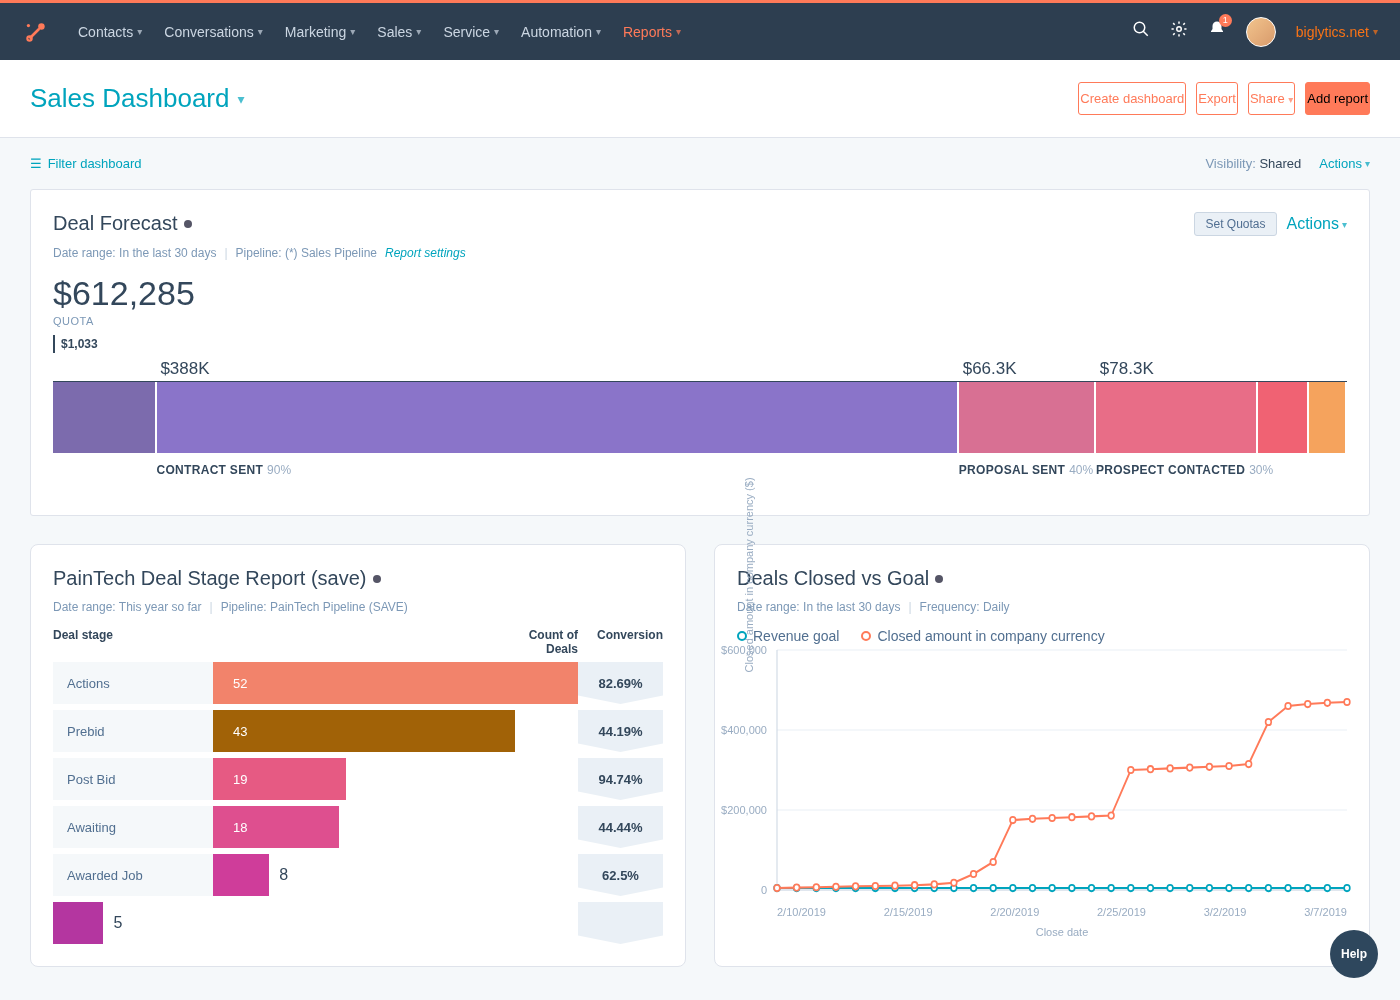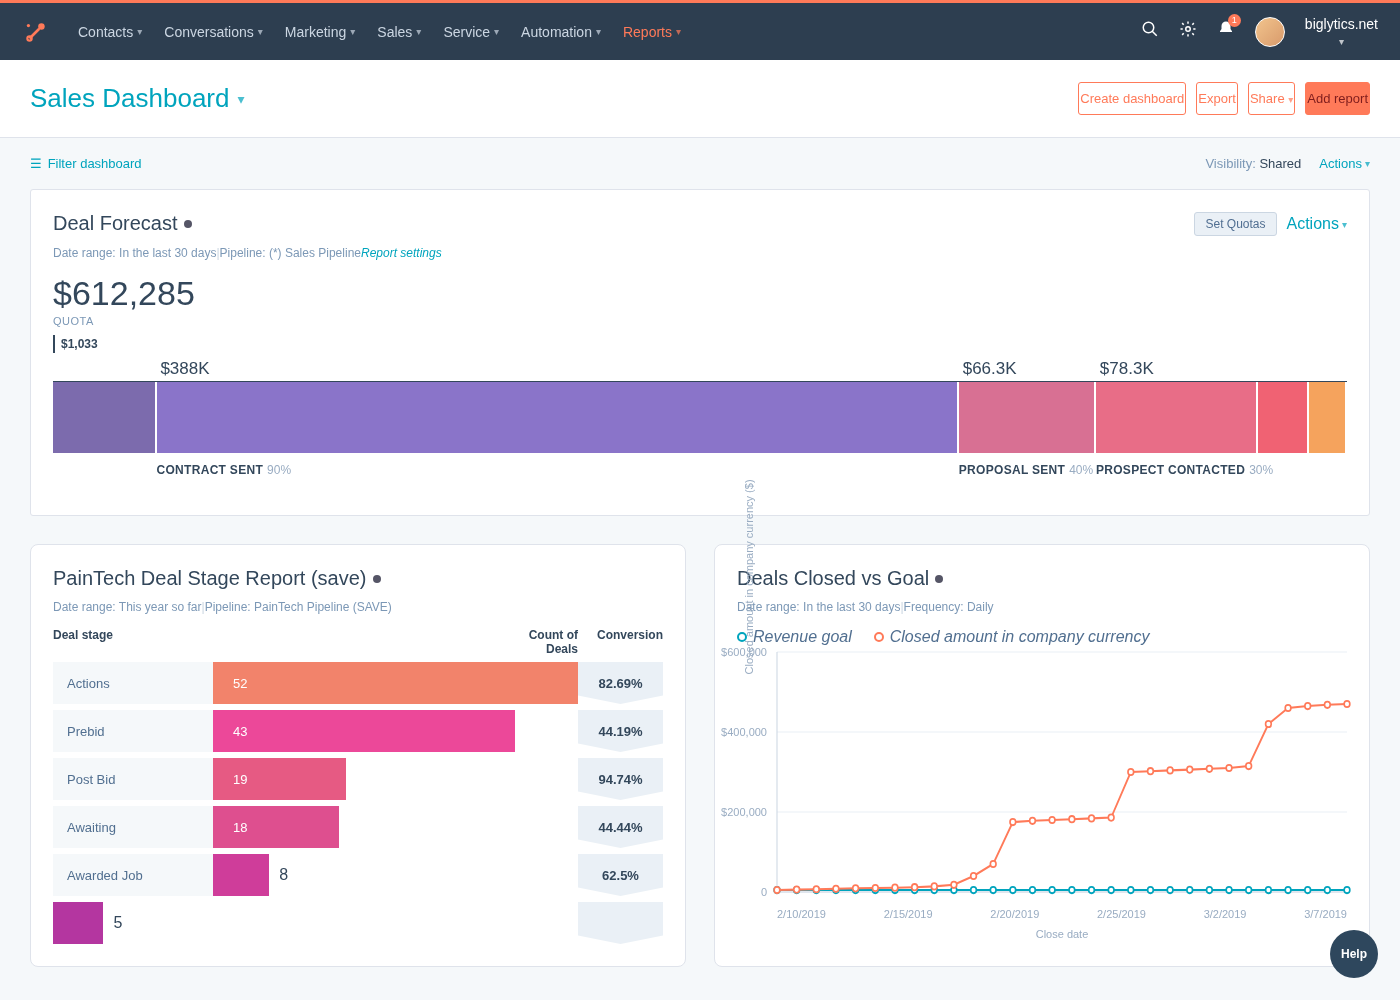--- a/index.html
+++ b/index.html
@@ -7,38 +7,38 @@
 .topbar { background: #2d3e50; border-top: 3px solid #ff7a59; height: 60px; display: flex; align-items: center; padding: 0 22px; color: #fff; }
 .logo { width: 28px; height: 28px; margin-right: 28px; display:flex; align-items:center; justify-content:center; }
 .nav { display: flex; gap: 22px; flex: 1; }
 .nav-item { color: #cbd6e2; font-size: 14px; cursor: pointer; display: flex; align-items: center; gap: 4px; }
 .nav-item.active { color: #ff7a59; }
 .caret { font-size: 10px; opacity: .7; }
 .top-right { display: flex; align-items: center; gap: 20px; }
 .icon-btn { color: #fff; cursor: pointer; position: relative; font-size: 18px; }
 .notif-badge { position: absolute; top:-6px; right:-6px; background:#ff7a59; color:#fff; border-radius:8px; font-size:9px; padding:0 4px; line-height:13px; }
 .avatar { width: 30px; height: 30px; border-radius: 50%; background: linear-gradient(135deg,#f2c48d,#d89a6b); border:1px solid #fff; }
-.org-name { color:#ffffff; font-size:14px; display:flex; gap:4px; align-items:center;flex-direction:column; }
+.org-name { color:#f97316; font-size:14px; display:flex; gap:4px; align-items:center; }
 .subheader { background:#fff; display:flex; align-items:center; justify-content:space-between; padding: 22px 30px; border-bottom:1px solid #dfe3eb; }
 .page-title { display:flex; align-items:center; gap:8px; color:#00a4bd; font-size:26px; font-weight:400; cursor:pointer; }
 .btn-row { display:flex; gap:10px; }
 .btn { border:1px solid #ff7a59; color:#ff7a59; background:#fff; padding:8px 1px; border-radius:3px; font-size:13px; cursor:pointer; }
-.btn.primary { background:#ff7a59; color:#7f1d1d; }
+.btn.primary { background:#ff7a59; color:#000000; }
 .filter-bar { display:flex; justify-content:space-between; padding: 18px 30px; font-size:13px; }
 .filter-left { color:#00a4bd; display:flex; align-items:center; gap:6px; cursor:pointer; }
 .filter-right { display:flex; gap:18px; align-items:center; }
 .vis-label { color:#7c98b6; }
 .actions-link { color:#00a4bd; cursor:pointer; display:flex; align-items:center; gap:3px; }
 .card { background:#fff; border:1px solid #dfe3eb; border-radius:3px; margin: 0 30px 28px 30px; padding: 22px; }
 .card-head { display:flex; justify-content:space-between; align-items:flex-start; }
 .card-title { color:#33475b; font-size:20px; font-weight:400; display:flex; align-items:center; gap:6px; }
 .info-dot { width:8px; height:8px; border-radius:50%; background:#556; display:inline-block;}
 .card-head-right { display:flex; gap:10px; align-items:center;margin-left:47px;}
 .small-btn { background:#eaf0f6; border:1px solid #cbd6e2; color:#506e91; padding:4px 10px; border-radius:3px; font-size:12px; cursor:pointer;}
-.card-meta { color:#7c98b6; font-size:12px; margin-top:10px; display:flex; gap:0; align-items:center;}
+.card-meta { color:#7c98b6; font-size:12px; margin-top:10px; display:flex; gap:8px; align-items:center;}
 .meta-divider { color:#cbd6e2; }
 .link { color:#00a4bd; cursor:pointer;font-style:italic;}
 .forecast-total { font-size:34px; color:#33475b; margin-top:14px; font-weight:500;}
 .forecast-sub { font-size:11px; color:#7c98b6; letter-spacing:.5px; margin-top:2px;}
 .forecast-marker { margin-top:8px; border-left:2px solid #33475b; padding:2px 6px; font-size:12px; color:#33475b; display:inline-block; font-weight:600;}
 .forecast-area { margin-top:6px; }
 .seg-values { position: relative; height:22px; font-size:17px; color:#33475b; }
 .seg-values span { position:absolute; }
 .seg-bar { display:flex; height:72px; width:100%; border-top:1px solid #33475b;}
 .seg { border-right:2px solid #fff; }
@@ -49,21 +49,21 @@
 .two-col { display:flex; gap:28px; margin: 0 30px; }
 .half { flex:1; background:#fff; border:1px solid #dfe3eb; border-radius:8px; padding:22px; }
 .funnel-head { display:flex; font-size:12px; color:#33475b; font-weight:600; margin-top:14px; }
 .funnel-head .h1 { flex:1; } .funnel-head .h2 { width:80px; text-align:right;} .funnel-head .h3 { width:85px; text-align:right;}
 .funnel-row { display:flex; align-items:stretch; margin-top:6px; height:42px;}
 .funnel-label { width:160px; background:#f5f8fa; display:flex; align-items:center; padding-left:14px; font-size:13px; color:#516f90;}
 .funnel-bar-wrap { flex:1; display:flex; align-items:center; }
 .funnel-bar { height:100%; display:flex; align-items:center; color:#fff; padding-left:20px; font-size:13px; font-weight:500;}
 .funnel-count-dark { color:#33475b; padding-left:10px; font-weight:500;}
 .funnel-conv { width:85px; background:#eaf0f6; display:flex; align-items:center; justify-content:center; font-size:13px; color:#33475b; font-weight:600; clip-path: polygon(0 0,100% 0,100% 80%,50% 100%,0 80%);}
-.legend-row { display:flex; gap:22px; font-size:16px; color:#516f90; margin:14px 0 4px 0; align-items:center;font-style:italic;}
+.legend-row { display:flex; gap:22px; font-size:14px; color:#516f90; margin:14px 0 4px 0; align-items:center;}
 .legend-item { display:flex; align-items:center; gap:6px; cursor:default;}
 .legend-swatch { width:10px; height:10px; border-radius:50%; border:2px solid; }
 .chart-zone { height:240px; position:relative; margin-left:40px; margin-top:6px;}
 .ylabel { position:absolute; left:-34px; top:50%; transform:rotate(-90deg) translateX(50%); transform-origin:left top; font-size:11px; color:#99acc2; white-space:nowrap;}
 .ytick { position:absolute; left:-10px; font-size:11px; color:#99acc2; transform:translate(-100%,-50%);}
 .xaxis { position:absolute; left:0; right:0; bottom:-28px; display:flex; justify-content:space-between; font-size:11px; color:#99acc2;}
 .xlabel { position:absolute; left:50%; bottom:-48px; transform:translateX(-50%); font-size:11px; color:#99acc2;}
 .help-fab { position:fixed; right:22px; bottom:22px; background:#2e475d; color:#fff; border-radius:50%; width:48px; height:48px; display:flex; align-items:center; justify-content:center; font-size:12px; font-weight:600; cursor:pointer;}
 svg.plot { width:100%; height:100%; overflow:visible;}
 </style>
@@ -228,21 +228,21 @@
         <div class="funnel-row">
           <div class="funnel-label">Actions</div>
           <div class="funnel-bar-wrap">
             <div class="funnel-bar" style="width:100%;background:#f2836b">52</div>
           </div>
           <div class="funnel-conv">82.69%</div>
         </div>
         <div class="funnel-row">
           <div class="funnel-label">Prebid</div>
           <div class="funnel-bar-wrap">
-            <div class="funnel-bar" style="width:82.6923076923077%;background:#ec4899">43</div>
+            <div class="funnel-bar" style="width:82.6923076923077%;background:#a16207">43</div>
           </div>
           <div class="funnel-conv">44.19%</div>
         </div>
         <div class="funnel-row">
           <div class="funnel-label">Post Bid</div>
           <div class="funnel-bar-wrap">
             <div class="funnel-bar" style="width:36.53846153846153%;background:#e65a83">19</div>
           </div>
           <div class="funnel-conv">94.74%</div>
         </div>

